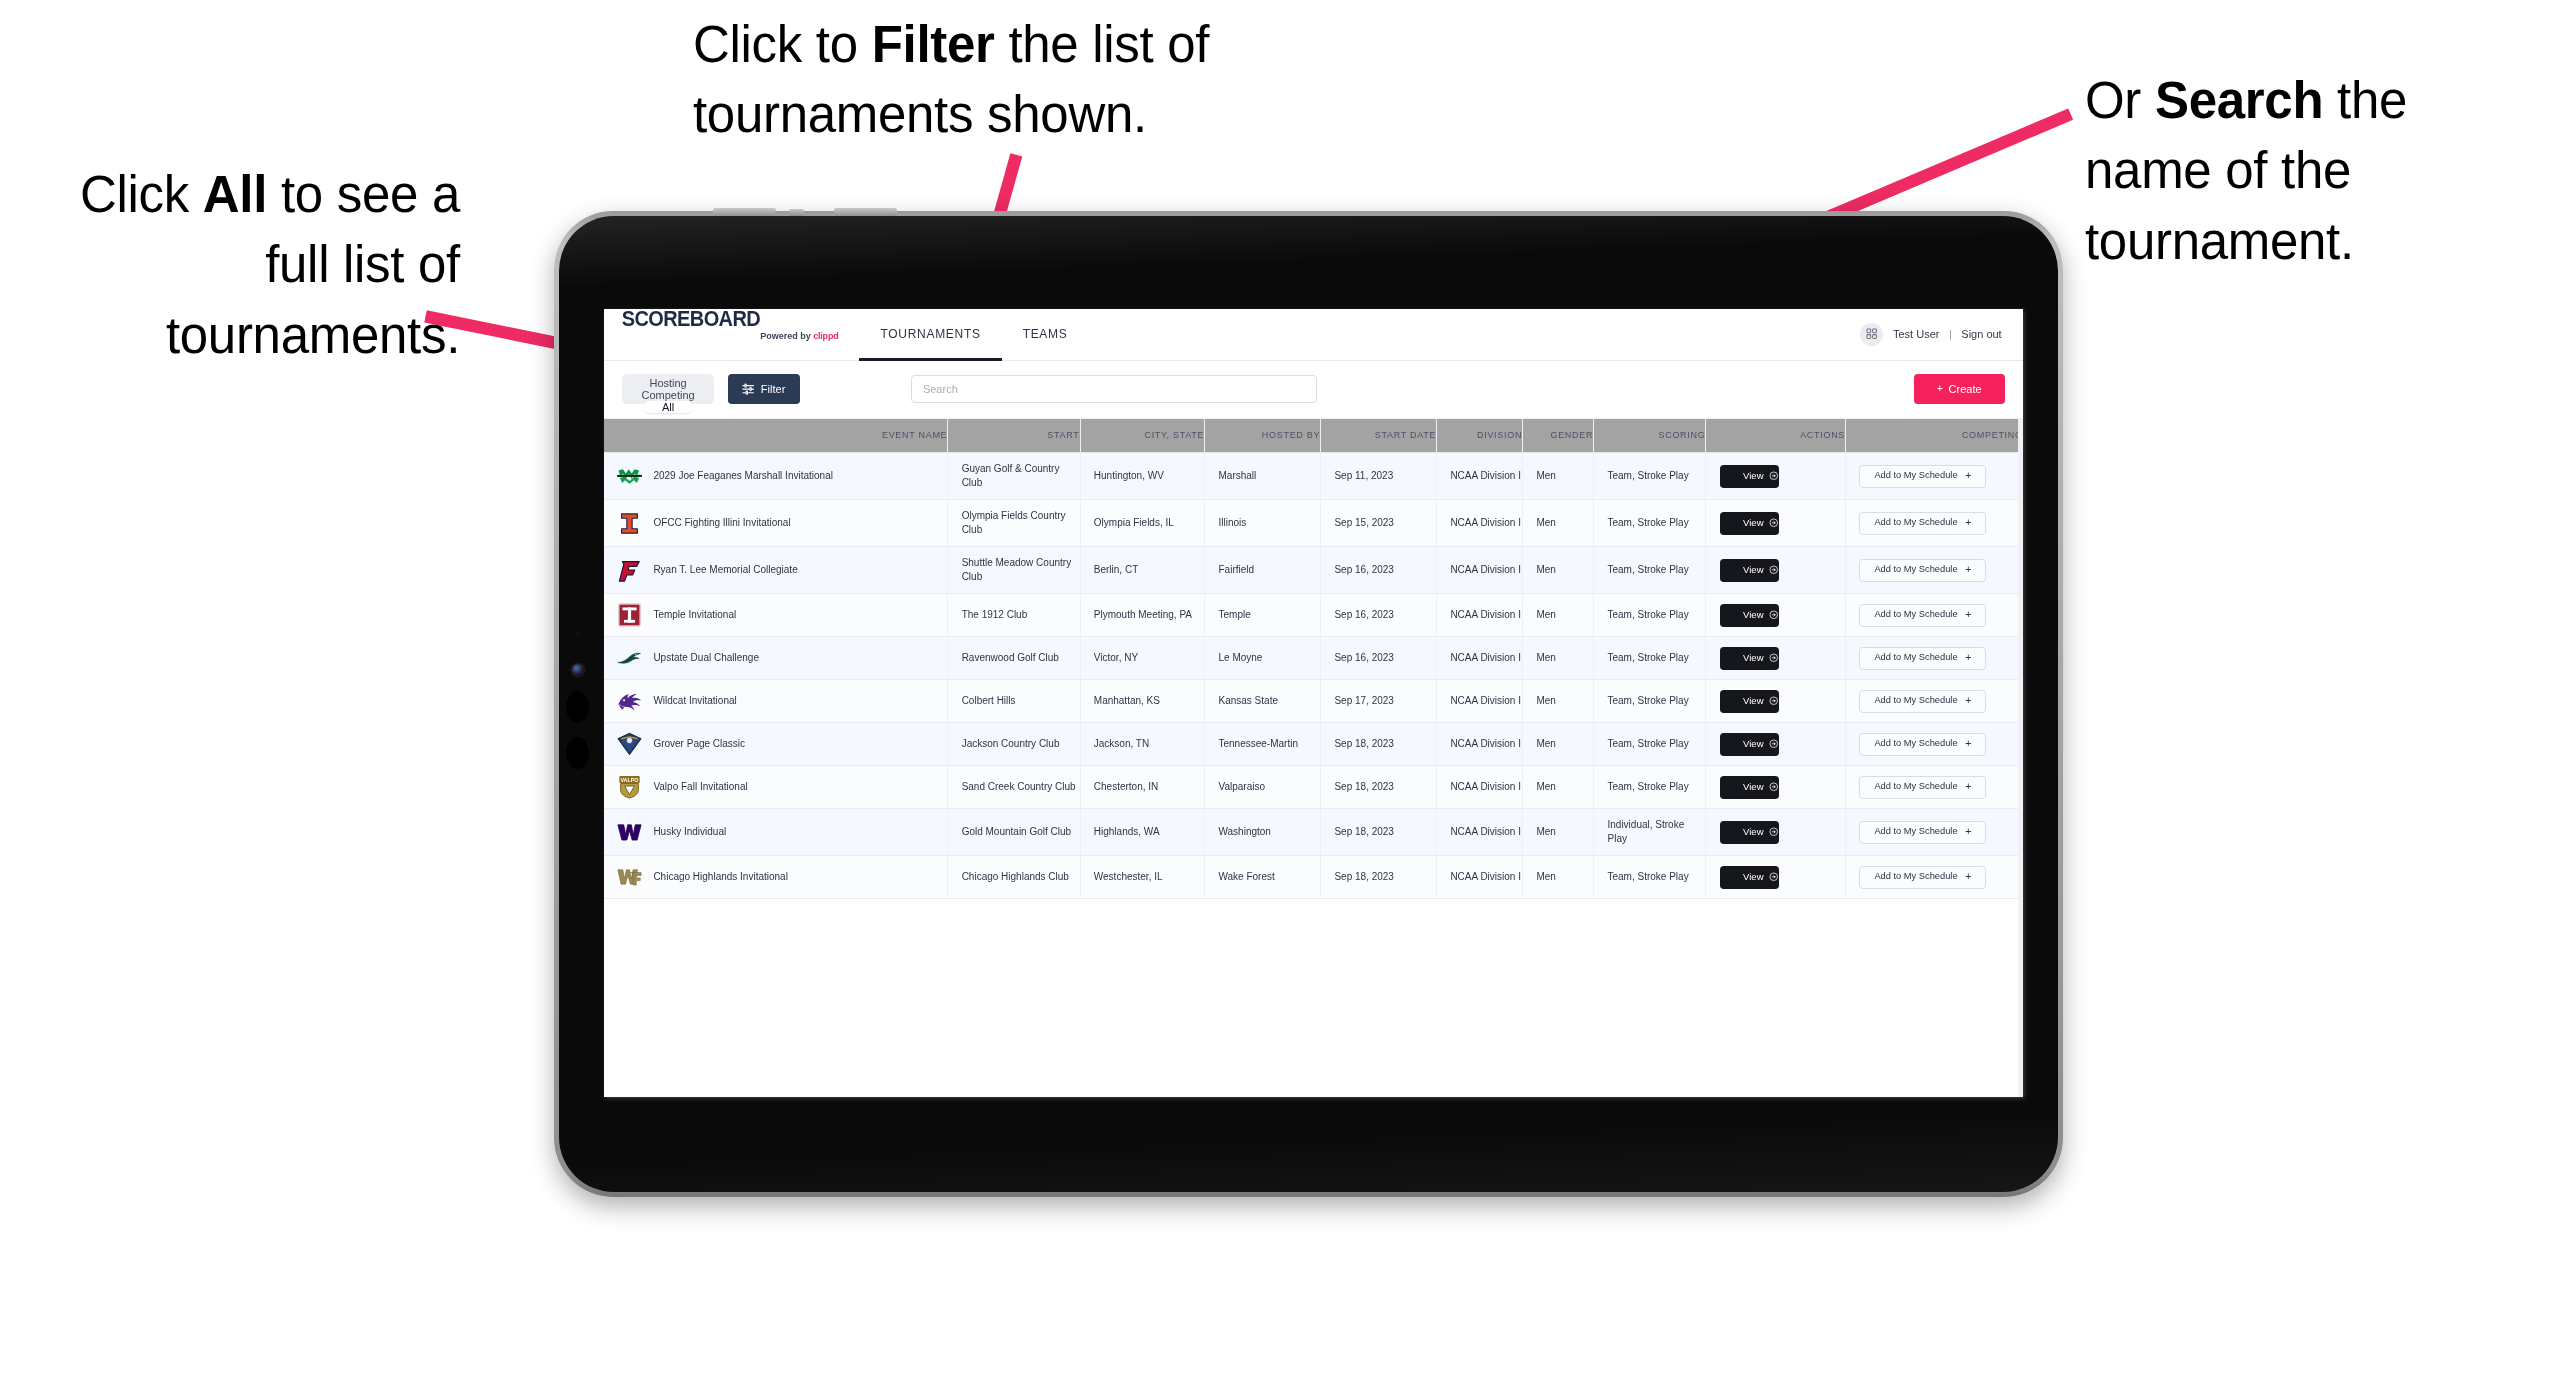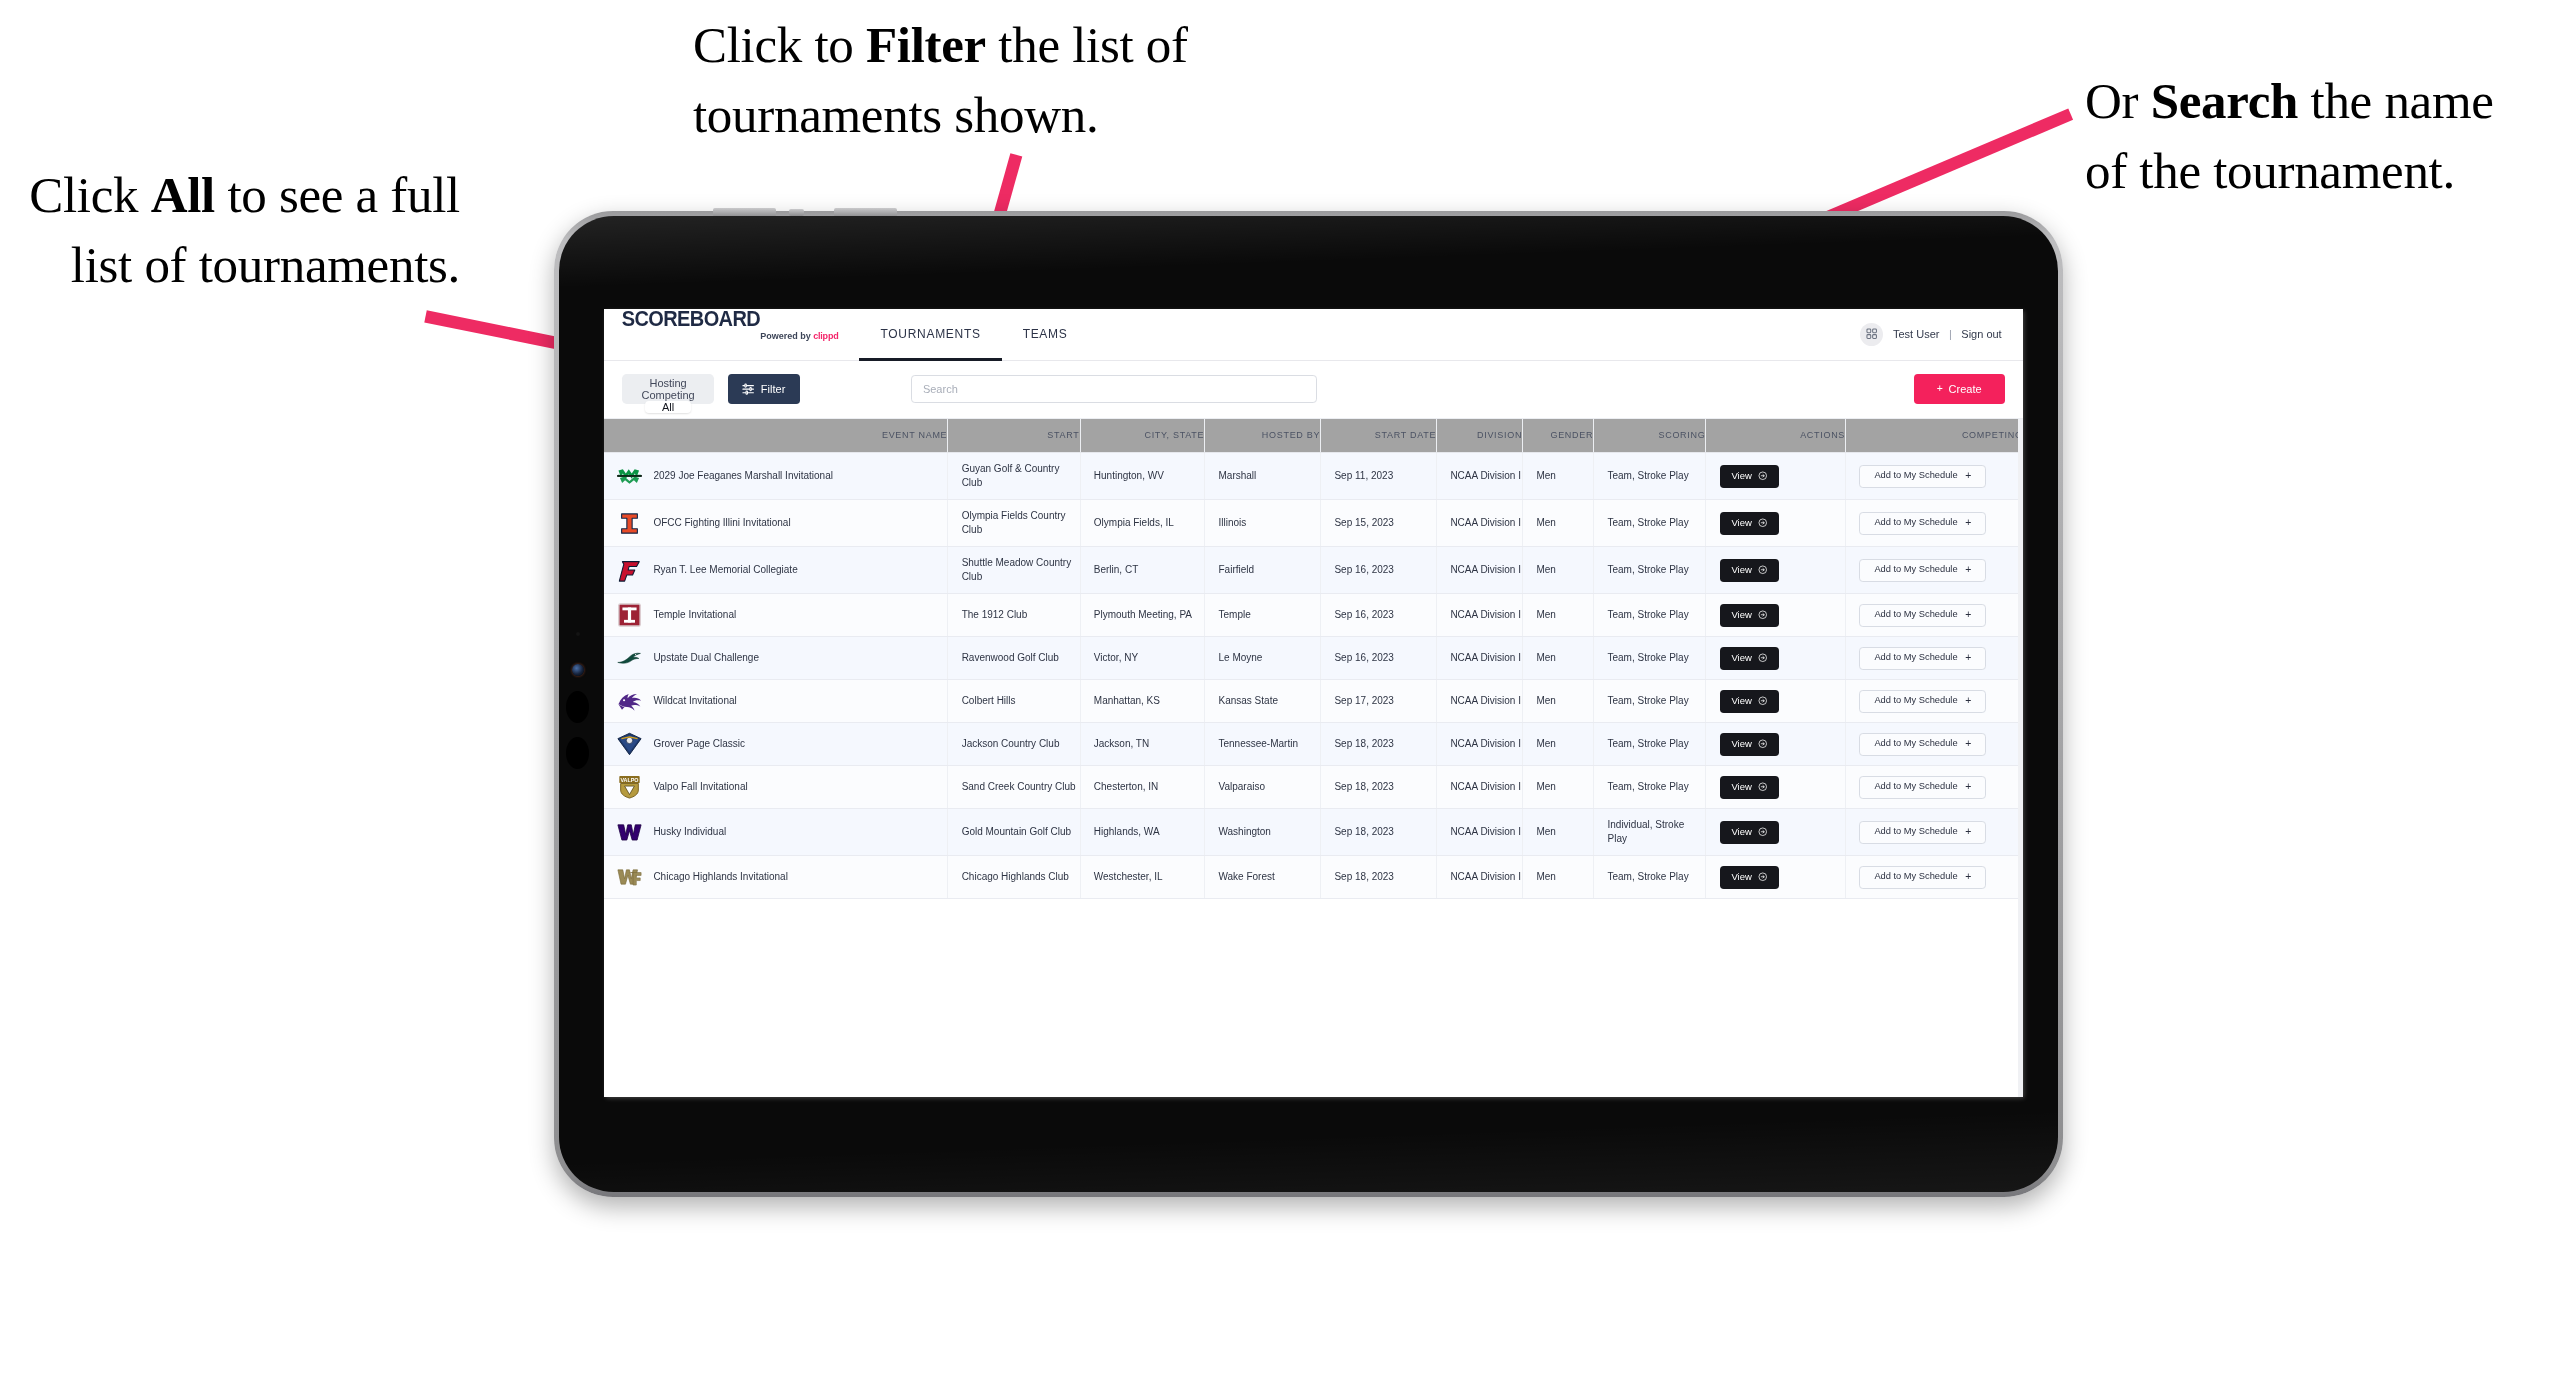--- a/index.html
+++ b/index.html
@@ -10,21 +10,21 @@
     position: relative;
     overflow: hidden;
   }
 
   
   .annot {
     position: absolute;
     color: #000000;
     font-size: 51px;
     line-height: 1.38;
-    font-family: Liberation Serif, serif;
+    font-family: Liberation Sans, sans-serif;
     letter-spacing: -0.3px;
   }
   .annot b { font-weight: bold; }
   #annot-all    { left: 14px;    top: 160px; width: 446px; text-align: right; }
   #annot-filter { left: 693px;  top: 9.5px;  width: 684px; }
   #annot-search { left: 2085px; top: 66px;  width: 437px; }
 
   .arrow-svg { position: absolute; left: 0; top: 0; width: 2576px; height: 1386px; pointer-events: none; }
 
   
@@ -227,21 +227,21 @@
   .colw-gender { width: 57px; }
   .colw-scoring { width: 90px; }
   .colw-actions { width: 112px; }
   .colw-competing { width: 142px; }
 
   .event-cell { display: flex; align-items: center; gap: 11.4px; }
   .logo { width: 25px; height: 25px; flex: none; display:flex; align-items:center; justify-content:center; }
   .logo svg { display: block; }
 
   .view-btn {
-    display: inline-flex; align-items: center; justify-content: center; gap: 5.7px;
+    display: inline-flex; align-items: center; justify-content: flex-end; gap: 5.7px;
     background: #16171c; color: #fff;
     height: 23px; width: 59px;
     border-radius: 3.8px; font-size: 9.5px;
     cursor: pointer;
   }
   .add-btn {
     display: inline-flex; align-items: center; justify-content: center; gap: 7.6px;
     background: #fbfcfe; color: #2b3040;
     border: 0.9px solid #d8dce4;
     height: 23px; width: 127px;

